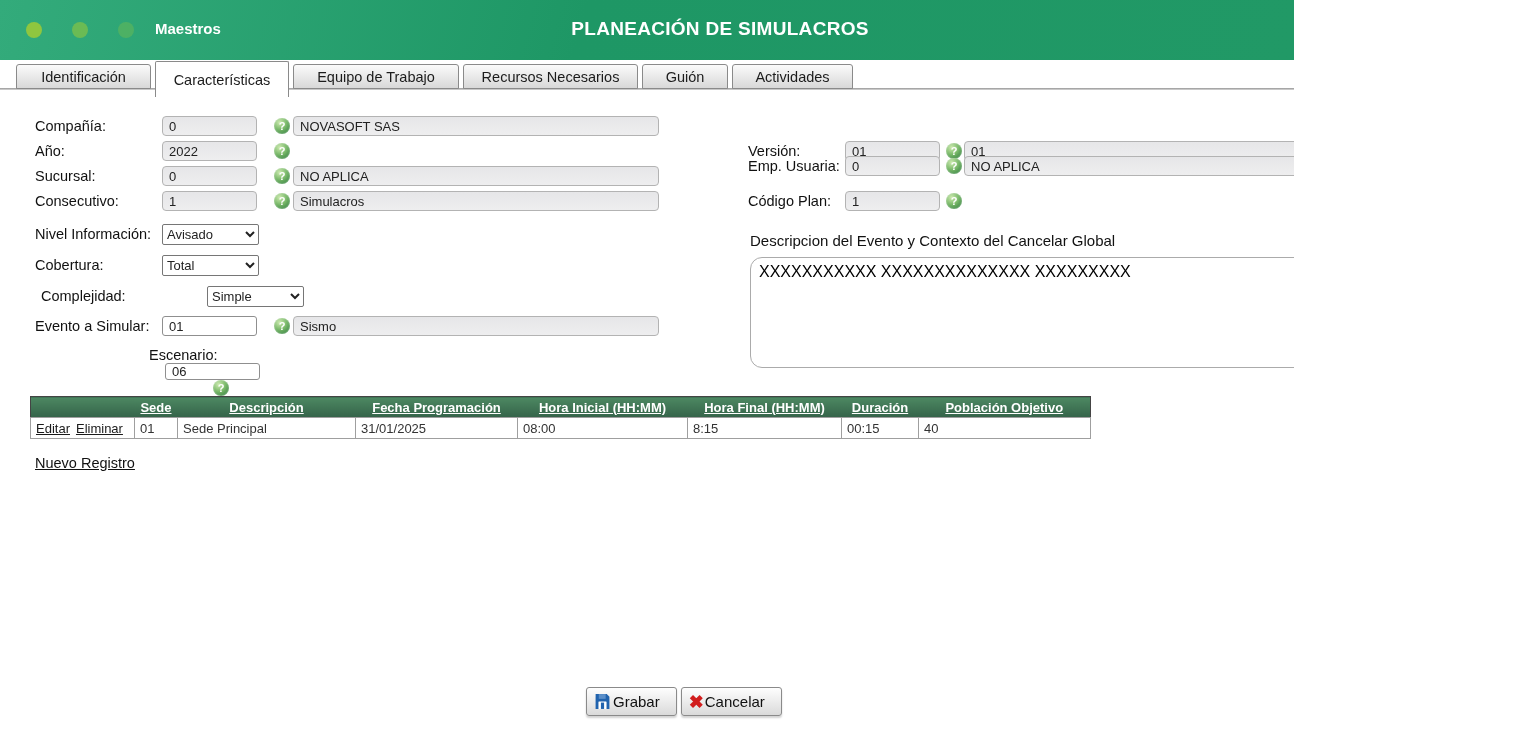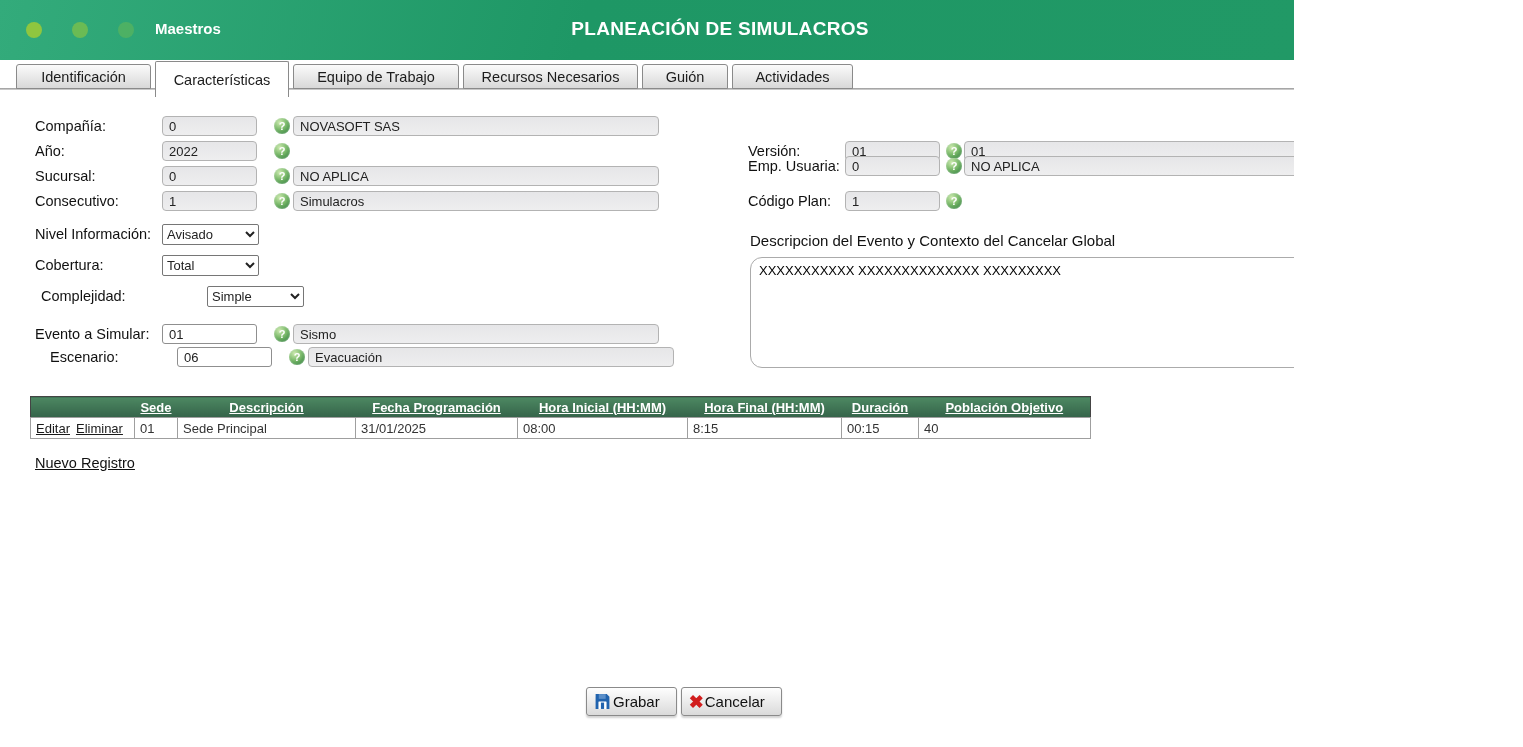--- a/index.html
+++ b/index.html
@@ -47,21 +47,21 @@
     box-shadow:inset 0 0 2px rgba(255,255,255,.6); }
   .help-icon::after { content:"?"; position:absolute; left:0; top:0; width:16px; height:16px;
     color:#fff; font-size:11px; font-weight:bold; text-align:center; line-height:16px; }
   .left .help-icon { margin-left:17px; }
   .right .help-icon { margin-left:6px; }
   .fselect { width:97px; height:21px; border:1px solid #767676; border-radius:2px; background:#fff; }
 
   .area-label { position:absolute; left:750px; top:232px; font-size:15px; color:#111; }
   .big-textarea { position:absolute; left:750px; top:257px; width:586px; height:111px;
     border:1px solid #ababab; border-radius:12px; padding:5px 8px; resize:both; background:#fff;
-    font-size:13px; color:#000; }
+    font-size:16px; color:#000; }
 
   
   .sede-table { position:absolute; left:30px; top:396px; border-collapse:collapse;
     border:1px solid #444; font-size:13px; }
   .sede-table th { background:linear-gradient(#4d8862,#346349); color:#fff; font-weight:bold;
     height:21px; padding:0 6px; text-align:center; }
   .sede-table th span { text-decoration:underline; cursor:pointer; }
   .sede-table td { background:#fff; border:1px solid #9f9f9f; height:21px; padding:0 5px;
     color:#333; vertical-align:middle; }
   .c0{width:92px}.c1{width:35px}.c2{width:178px}.c3{width:162px}.c4{width:170px}.c5{width:154px}.c6{width:77px}.c7{width:172px}
@@ -140,27 +140,27 @@
       <option>Total</option>
     </select>
   </div>
   <div class="frow left" style="left:41px; top:286px;gap:39px;">
     <span class="flabel">Complejidad:</span>
     <select class="fselect">
       <option>Simple</option>
     </select>
   </div>
 
-  <div class="frow left" style="left:35px; top:324px;">
+  <div class="frow left" style="left:35px; top:316px;">
     <span class="flabel">Evento a Simular:</span>
     <input class="code-input editable" value="01" style="">
     <span class="help-icon"></span>
     <input class="desc-input" readonly="" value="Sismo" style="">
   </div>
-  <div class="frow left" style="left:50px; top:347px;">
+  <div class="frow left" style="left:28px; top:347px;flex-direction:column;">
     <span class="flabel">Escenario:</span>
     <input class="code-input editable" value="06" style="">
     <span class="help-icon"></span>
     <input class="desc-input" readonly="" value="Evacuación" style="">
   </div>
 
   <div class="frow right" style="left:748px; top:141px;">
     <span class="flabel">Versión:</span>
     <input class="code-input" readonly="" value="01" style="">
     <span class="help-icon"></span>

